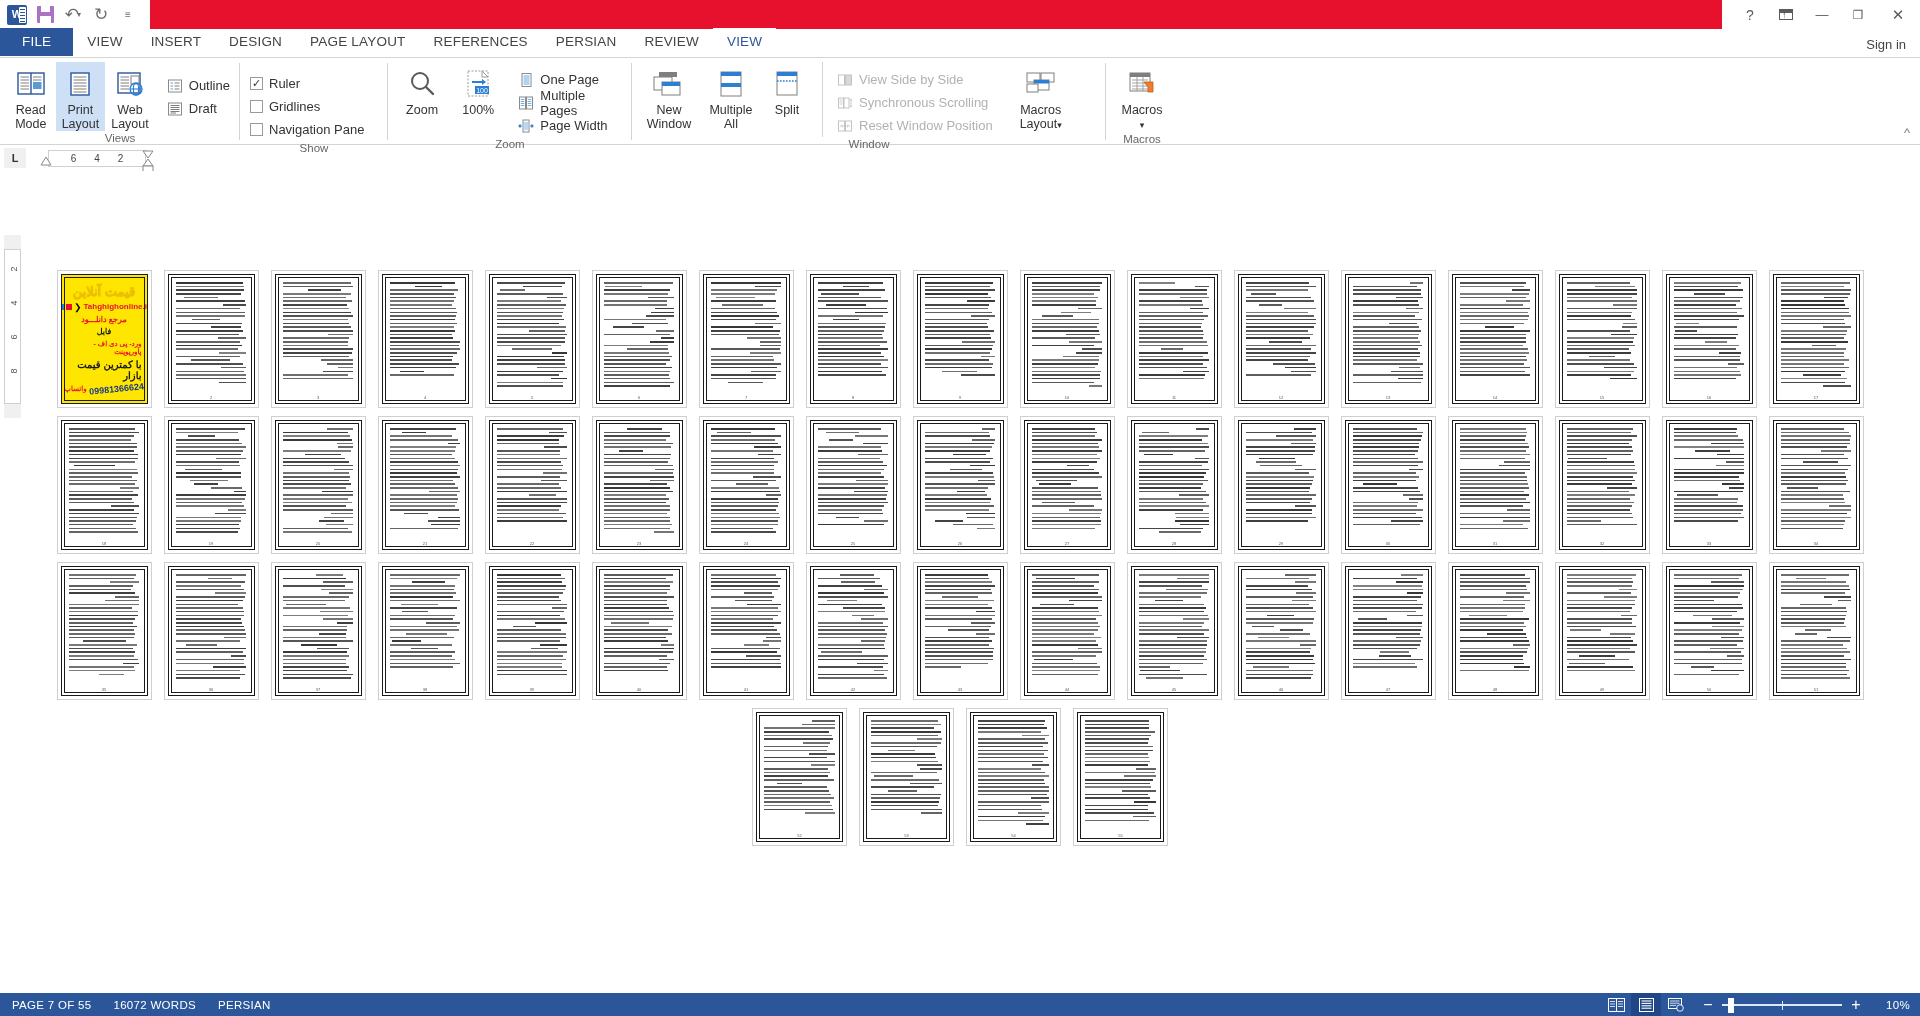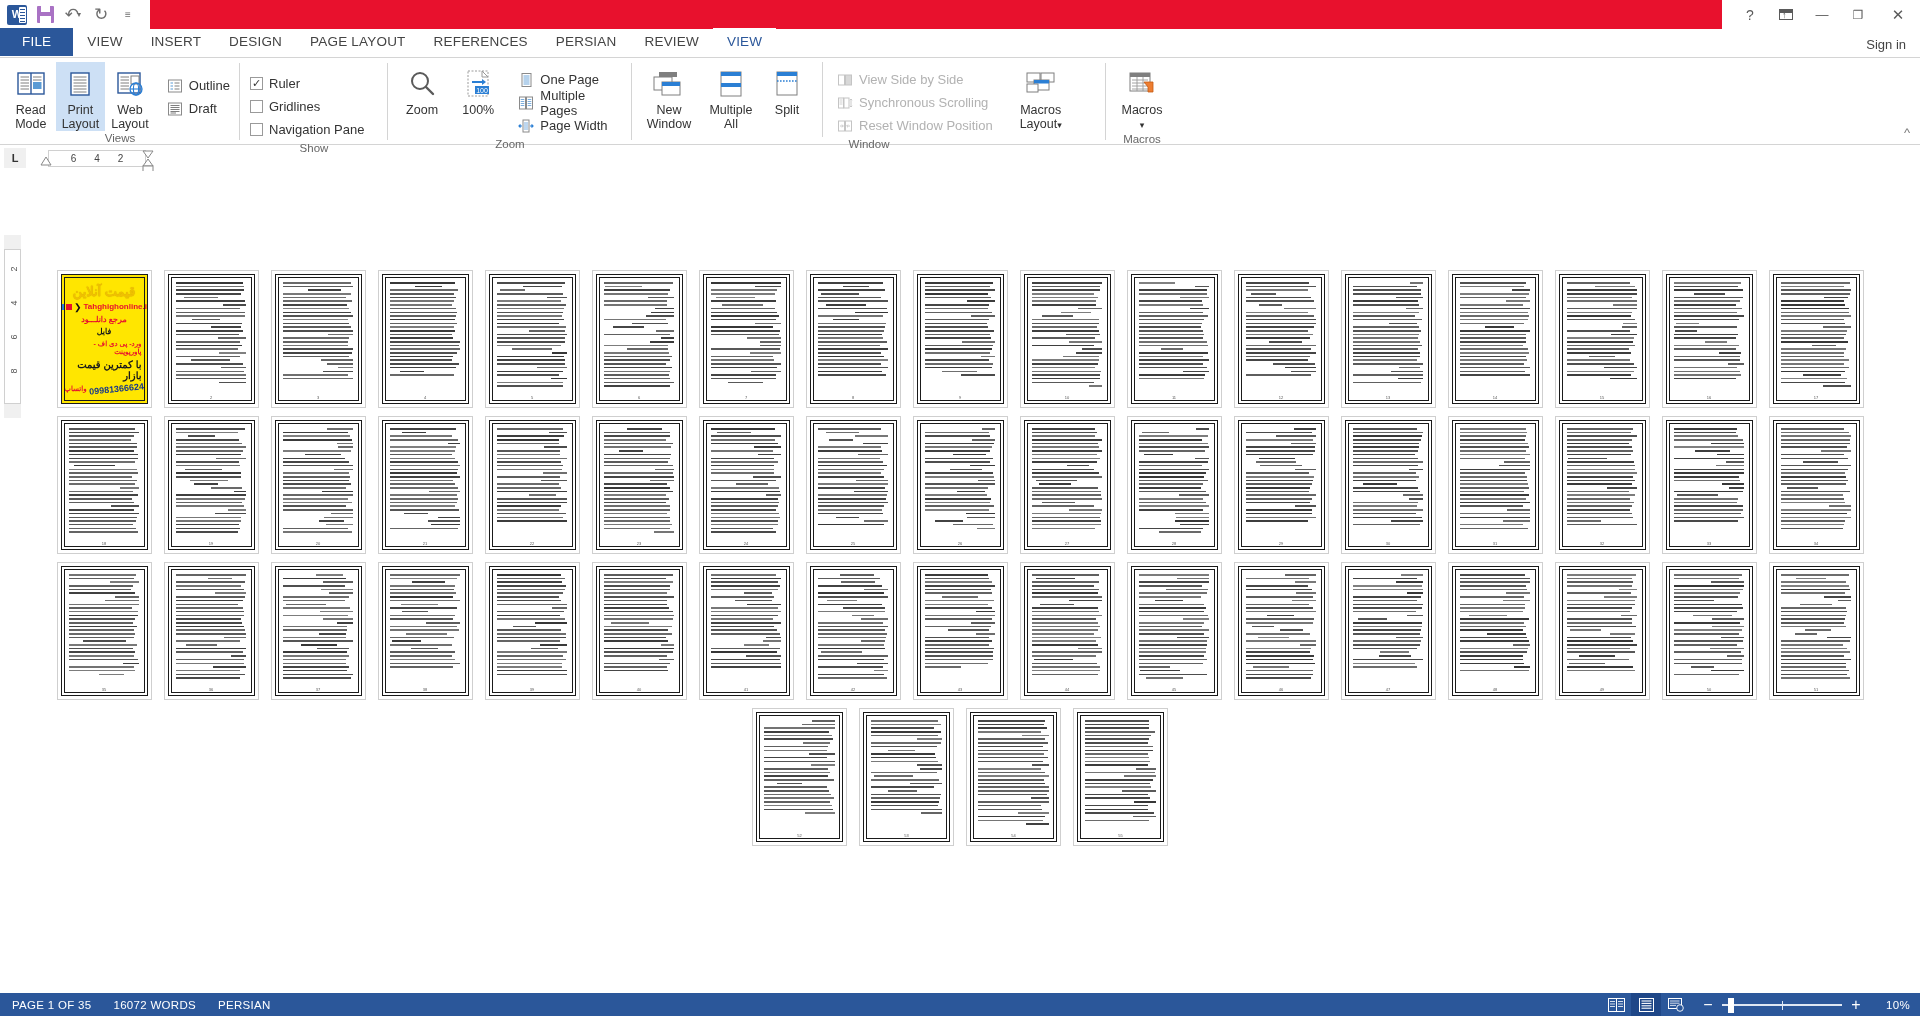--- a/index.html
+++ b/index.html
@@ -2654,21 +2654,21 @@
               <div class="pnum">55</div>
             </div>
           </div>
         </div>
       </div>
     </div>
 </div>
 
 <div class="statusbar">
   <div class="sb-left">
-    <span>PAGE 1 OF 35</span>
+    <span>PAGE 7 OF 55</span>
     <span>16072 WORDS</span>
     <span>PERSIAN</span>
   </div>
   <div class="sb-right">
     <div class="viewbtn">
       <svg width="17" height="14" viewBox="0 0 17 14">
           <rect x="0.5" y="0.5" width="16" height="13" fill="none" stroke="#fff" stroke-width="1"></rect>
           <line x1="8.5" y1="0.5" x2="8.5" y2="13.5" stroke="#fff"></line>
           <g stroke="#fff" stroke-width="0.8">
             <line x1="2" y1="3.5" x2="7" y2="3.5"></line>

